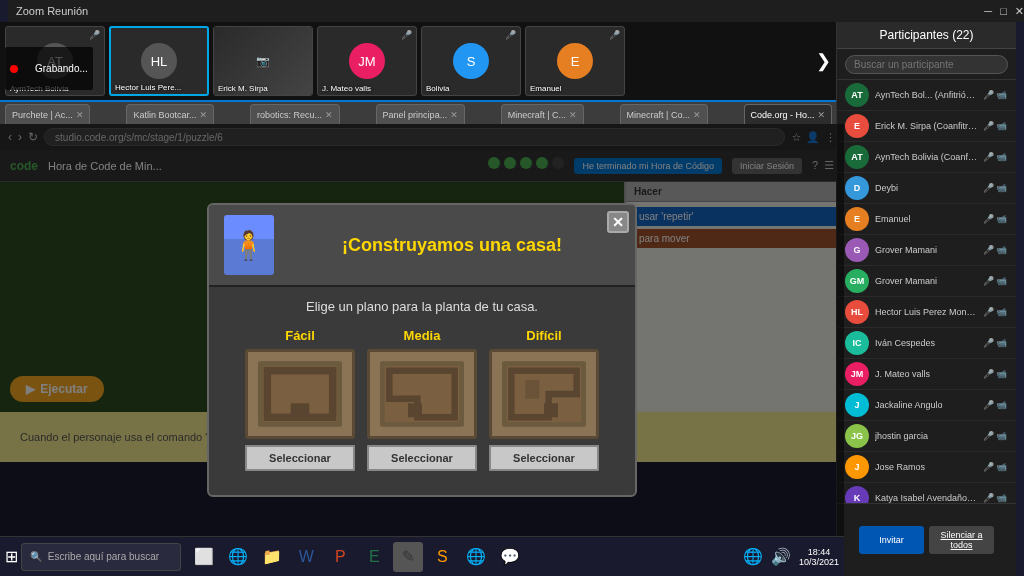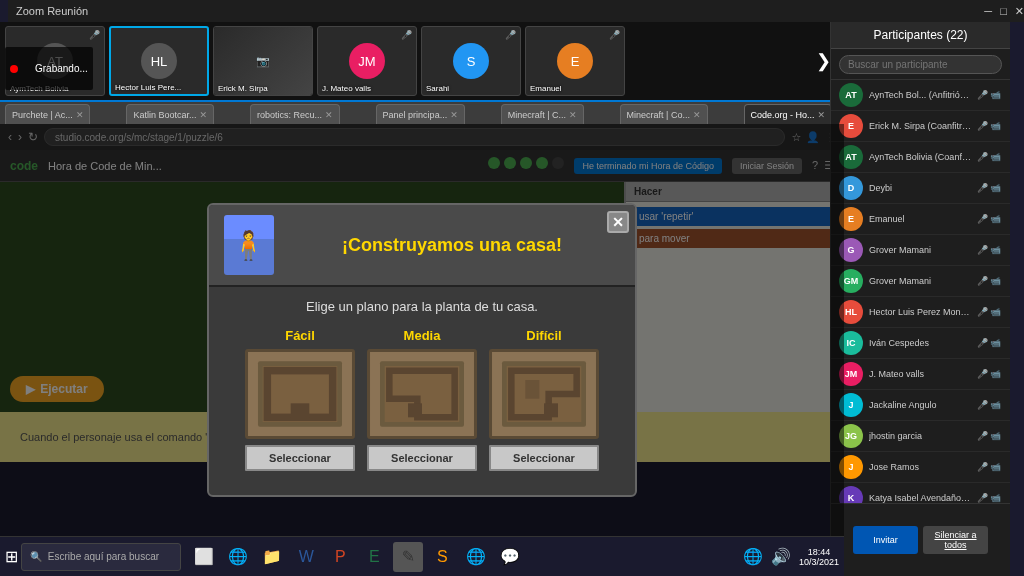--- a/index.html
+++ b/index.html
@@ -9,21 +9,21 @@
     .zoom-titlebar {
       width: 100%; height: 22px; background: #1e1e1e; display: flex; align-items: center;
       padding: 0 8px; position: absolute; top: 0; left: 8px; z-index: 100;
     }
     .zoom-title { color: #ccc; font-size: 11px; }
     .window-controls { position: absolute; right: 8px; top: 0; height: 22px; display: flex; align-items: center; gap: 8px; }
     .win-btn { color: #ccc; font-size: 11px; cursor: pointer; }
 
     
     .participants-panel {
-      position: absolute; top: 22px; right: 14px; width: 180px; height: 554px;
+      position: absolute; top: 22px; right: 8px; width: 180px; height: 554px;
       background: #1e1e1e; border-left: 1px solid #333; z-index: 50; margin-left: 39px;
     }
     .panel-header {
       background: #2a2a2a; padding: 6px 10px; font-size: 12px; color: #fff;
       text-align: center; border-bottom: 1px solid #444;
     }
     .panel-search {
       padding: 5px 8px; border-bottom: 1px solid #333;
     }
     .panel-search input {
@@ -334,21 +334,21 @@
       <div style="width:100%;height:100%;background:linear-gradient(135deg,#2a2a2a,#444);display:flex;align-items:center;justify-content:center;color:#fff;font-size:11px;">📷</div>
       <div class="v-name">Erick M. Sirpa</div>
     </div>
     <div class="video-tile">
       <div class="v-avatar" style="background:#e91e63;">JM</div>
       <div class="v-name">J. Mateo valls</div>
       <div class="v-mute">🎤</div>
     </div>
     <div class="video-tile">
       <div class="v-avatar" style="background:#2196f3;">S</div>
-      <div class="v-name">Sarahi</div>
+      <div class="v-name">Bolivia</div>
       <div class="v-mute">🎤</div>
     </div>
     <div class="video-tile">
       <div class="v-avatar" style="background:#e67e22;">E</div>
       <div class="v-name">Emanuel</div>
       <div class="v-mute">🎤</div>
     </div>
     <div class="v-arrow">❯</div>
   </div>
 

